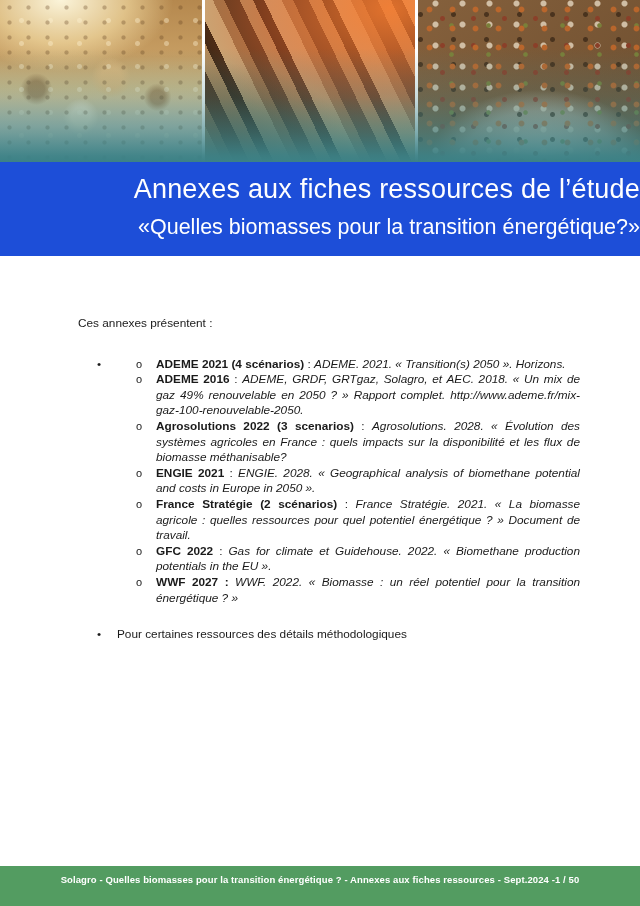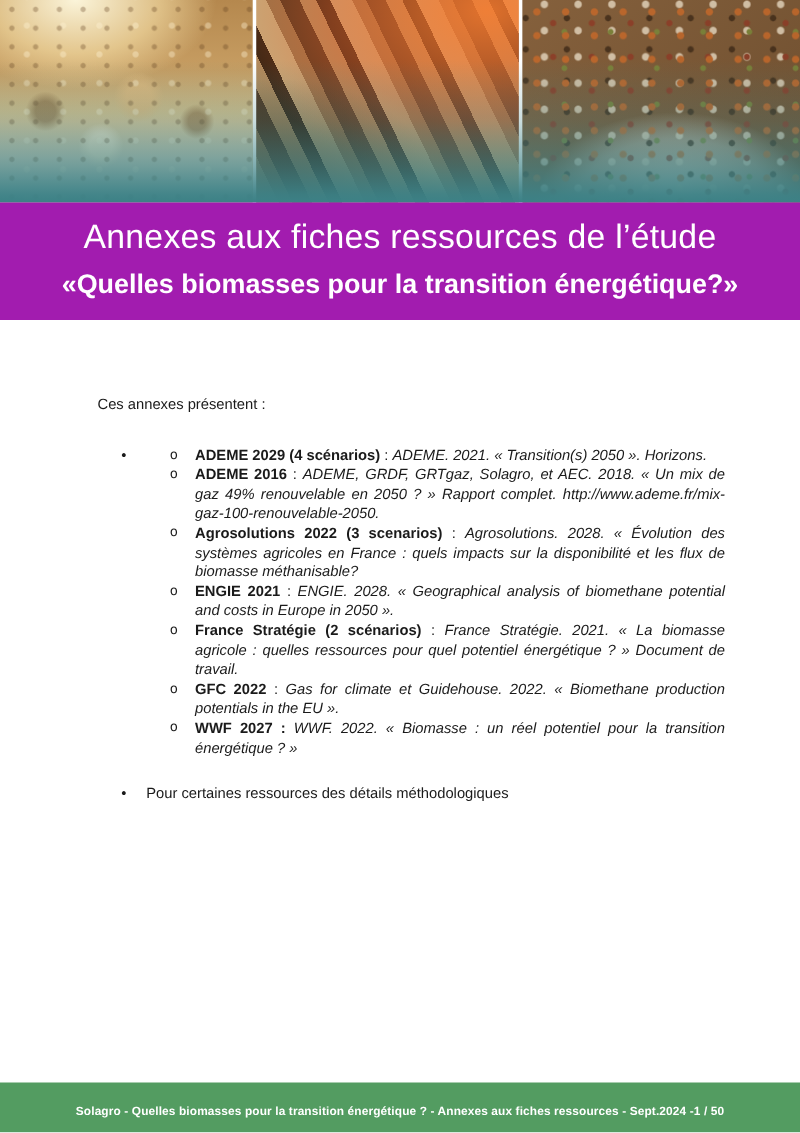--- a/index.html
+++ b/index.html
@@ -66,28 +66,28 @@
       rgba(60,129,134,0) 30%,
       rgba(60,129,134,0.28) 60%,
       rgba(60,129,134,0.66) 82%,
       rgba(60,129,134,0.95) 96%,
       #3C8186 100%);
   }
 
   
   .banner{
     position:absolute;top:162px;left:0;width:640px;height:94px;
-    background:#a21caf;color:#ffffff;text-align:center;
+    background:#1d4ed8;color:#ffffff;text-align:right;
   }
   .banner .title{
     padding-top:9px;font-size:27px;line-height:36px;font-weight:400;
     letter-spacing:0.2px;
   }
   .banner .subtitle{
-    margin-top:6px;font-size:21.5px;line-height:28px;font-weight:700;
+    margin-top:6px;font-size:21.5px;line-height:28px;font-weight:400;
   }
 
   
   .content{
     position:absolute;left:78px;top:316px;width:502px;
     font-size:11.8px;line-height:15.6px;
   }
   .intro{}
   .b1{position:relative;padding-left:39px;text-align:justify;margin-top:25px;}
   .b1 .mk{position:absolute;left:19px;top:0;}
@@ -98,21 +98,21 @@
   .study i{font-style:italic;margin-top:40px;}
   .b2{position:relative;padding-left:39px;margin-top:21px;}
   .b2 .mk{position:absolute;left:19px;top:0;}
 
   
   .footer{
     position:absolute;left:0;top:866px;width:640px;height:40px;
     background:#539C61;box-sizing:border-box;
     color:#ffffff;text-align:center;
     font-size:9.5px;font-weight:700;letter-spacing:0.1px;
-    padding-top:18px;
+    padding-top:8px;
   }
 </style>
 </head>
 <body>
 
 <div class="page">
 
   <div class="photo-strip">
     <div class="photo photo-1"></div>
     <div class="photo photo-2"></div>
@@ -130,21 +130,21 @@
     <div class="intro">Ces annexes présentent :</div>
 
     <div class="b1">
       <span class="mk">•</span>
     </div>
 
     <div class="studies">
 
         <div class="study">
           <span class="mk">o</span>
-          <b>ADEME 2029 (4 scénarios)</b><span> : </span><i>ADEME. 2021. « Transition(s) 2050 ». Horizons.</i>
+          <b>ADEME 2021 (4 scénarios)</b><span> : </span><i>ADEME. 2021. « Transition(s) 2050 ». Horizons.</i>
         </div>
 
         <div class="study">
           <span class="mk">o</span>
           <b>ADEME 2016</b><span> : </span><i>ADEME, GRDF, GRTgaz, Solagro, et AEC. 2018. « Un mix de gaz 49% renouvelable en 2050 ? » Rapport complet. http://www.ademe.fr/mix-gaz-100-renouvelable-2050.</i>
         </div>
 
         <div class="study">
           <span class="mk">o</span>
           <b>Agrosolutions 2022 (3 scenarios)</b><span> : </span><i>Agrosolutions. 2028. « Évolution des systèmes agricoles en France : quels impacts sur la disponibilité et les flux de biomasse méthanisable?</i>

